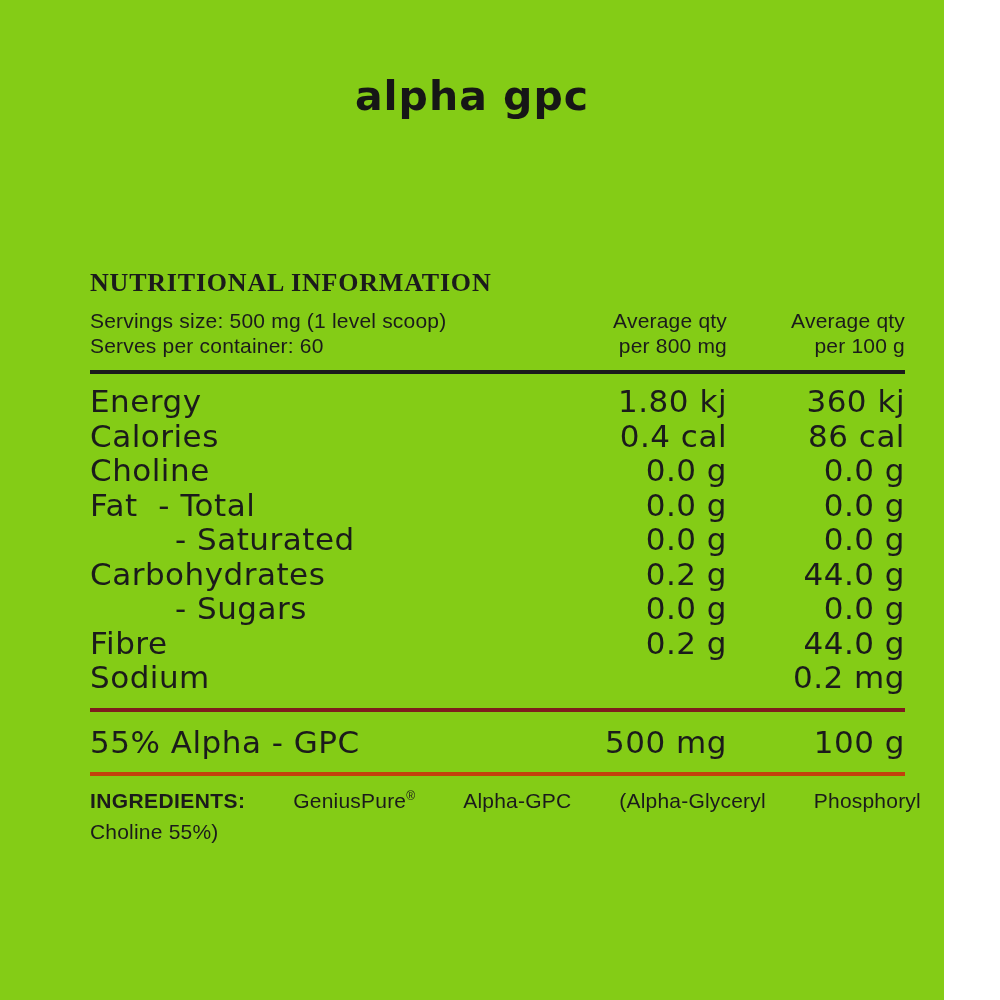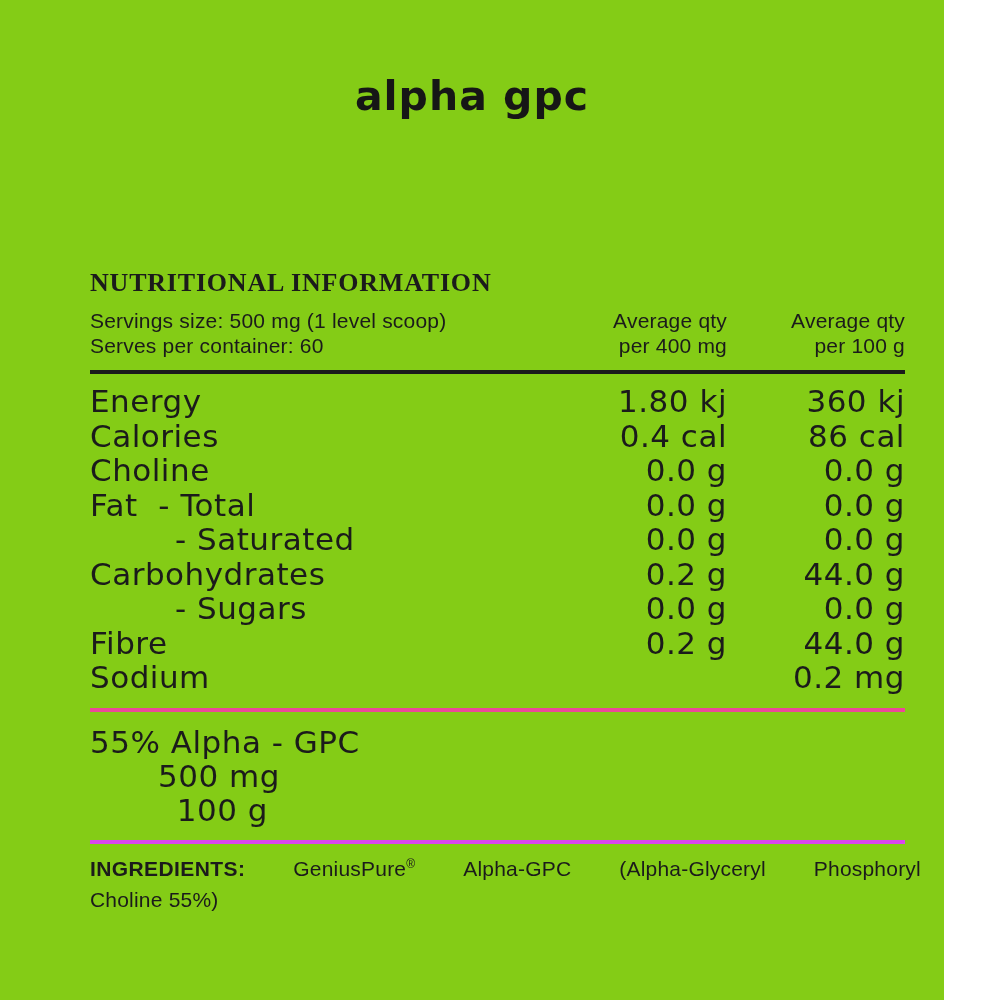--- a/index.html
+++ b/index.html
@@ -47,40 +47,39 @@
     padding-bottom:12px;
     border-bottom:4px solid #1b1b1b;
   }
   .serving-info{flex:1;}
   .qty-col{text-align:right;}
   .qty-col.c1{width:190px;}
   .qty-col.c2{width:178px;}
   
   .rows{
     padding:10px 0 13px 0;
-    border-bottom:4px solid #ec4899;
+    border-bottom:4px solid #7f1d1d;
     font-family:"DejaVu Sans",sans-serif;
     font-size:31px;
     letter-spacing:0.5px;
   }
   .row{display:flex;line-height:34.5px;}
   .row-label{flex:1;white-space:pre;}
   .row.indent .row-label{padding-left:85px;}
   .val1{width:190px;text-align:right;}
   .val2{width:178px;text-align:right;}
   
   .active-row{
     display:flex;
     padding:13px 0;
     line-height:34px;
-    border-bottom:4px solid #d946ef;
+    border-bottom:4px solid #c2410c;
     font-family:"DejaVu Sans",sans-serif;
     font-size:31px;
     letter-spacing:0.5px;
-    flex-direction:column;
   }
   
   .ingredients{
     margin:9px 0 0 0;
     font-size:21px;
     line-height:31px;
     letter-spacing:0.2px;
   }
   .ing-line1{display:flex;justify-content:space-between;gap:48px;}
   .ing-label{font-weight:700;letter-spacing:0.4px;}
@@ -98,21 +97,21 @@
 
     <h2 class="heading">NUTRITIONAL INFORMATION</h2>
 
     <div class="thead">
       <div class="serving-info">
         <div>Servings size: 500 mg (1 level scoop)</div>
         <div>Serves per container: 60</div>
       </div>
       <div class="qty-col c1">
         <div>Average qty</div>
-        <div>per 400 mg</div>
+        <div>per 800 mg</div>
       </div>
       <div class="qty-col c2">
         <div>Average qty</div>
         <div>per 100 g</div>
       </div>
     </div>
 
     <div class="rows">
       <div class="row">
         <span class="row-label">Energy</span>

